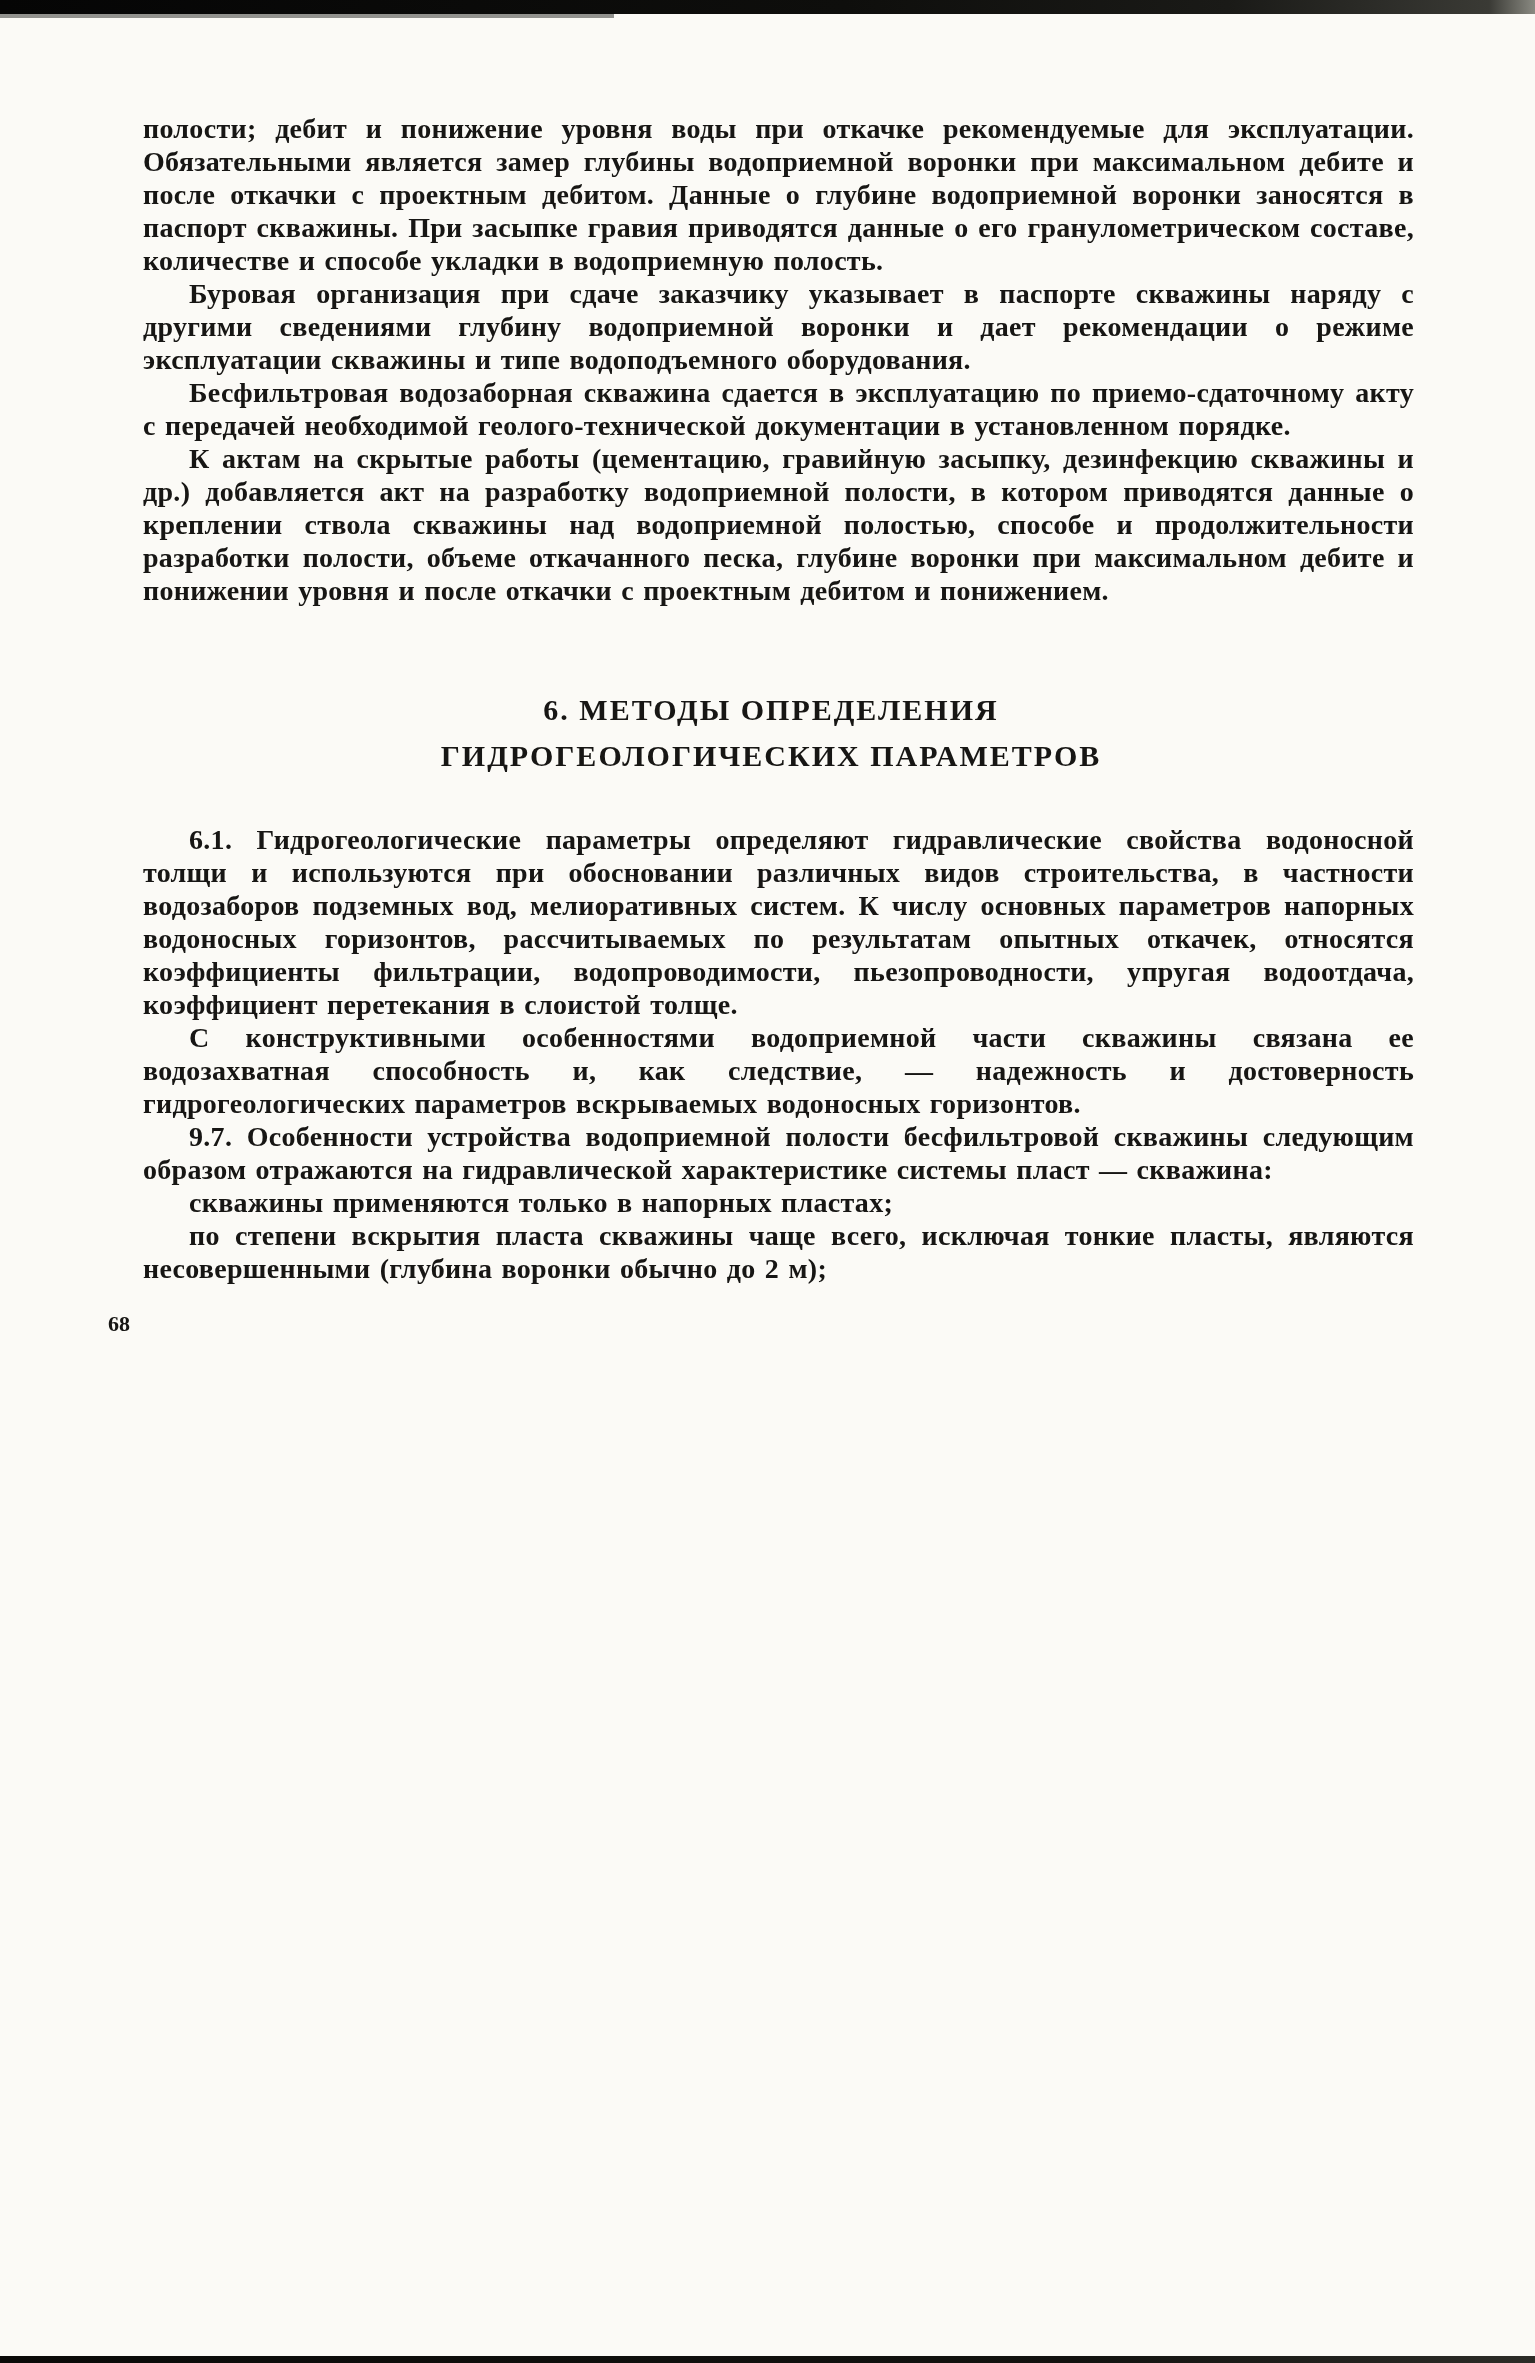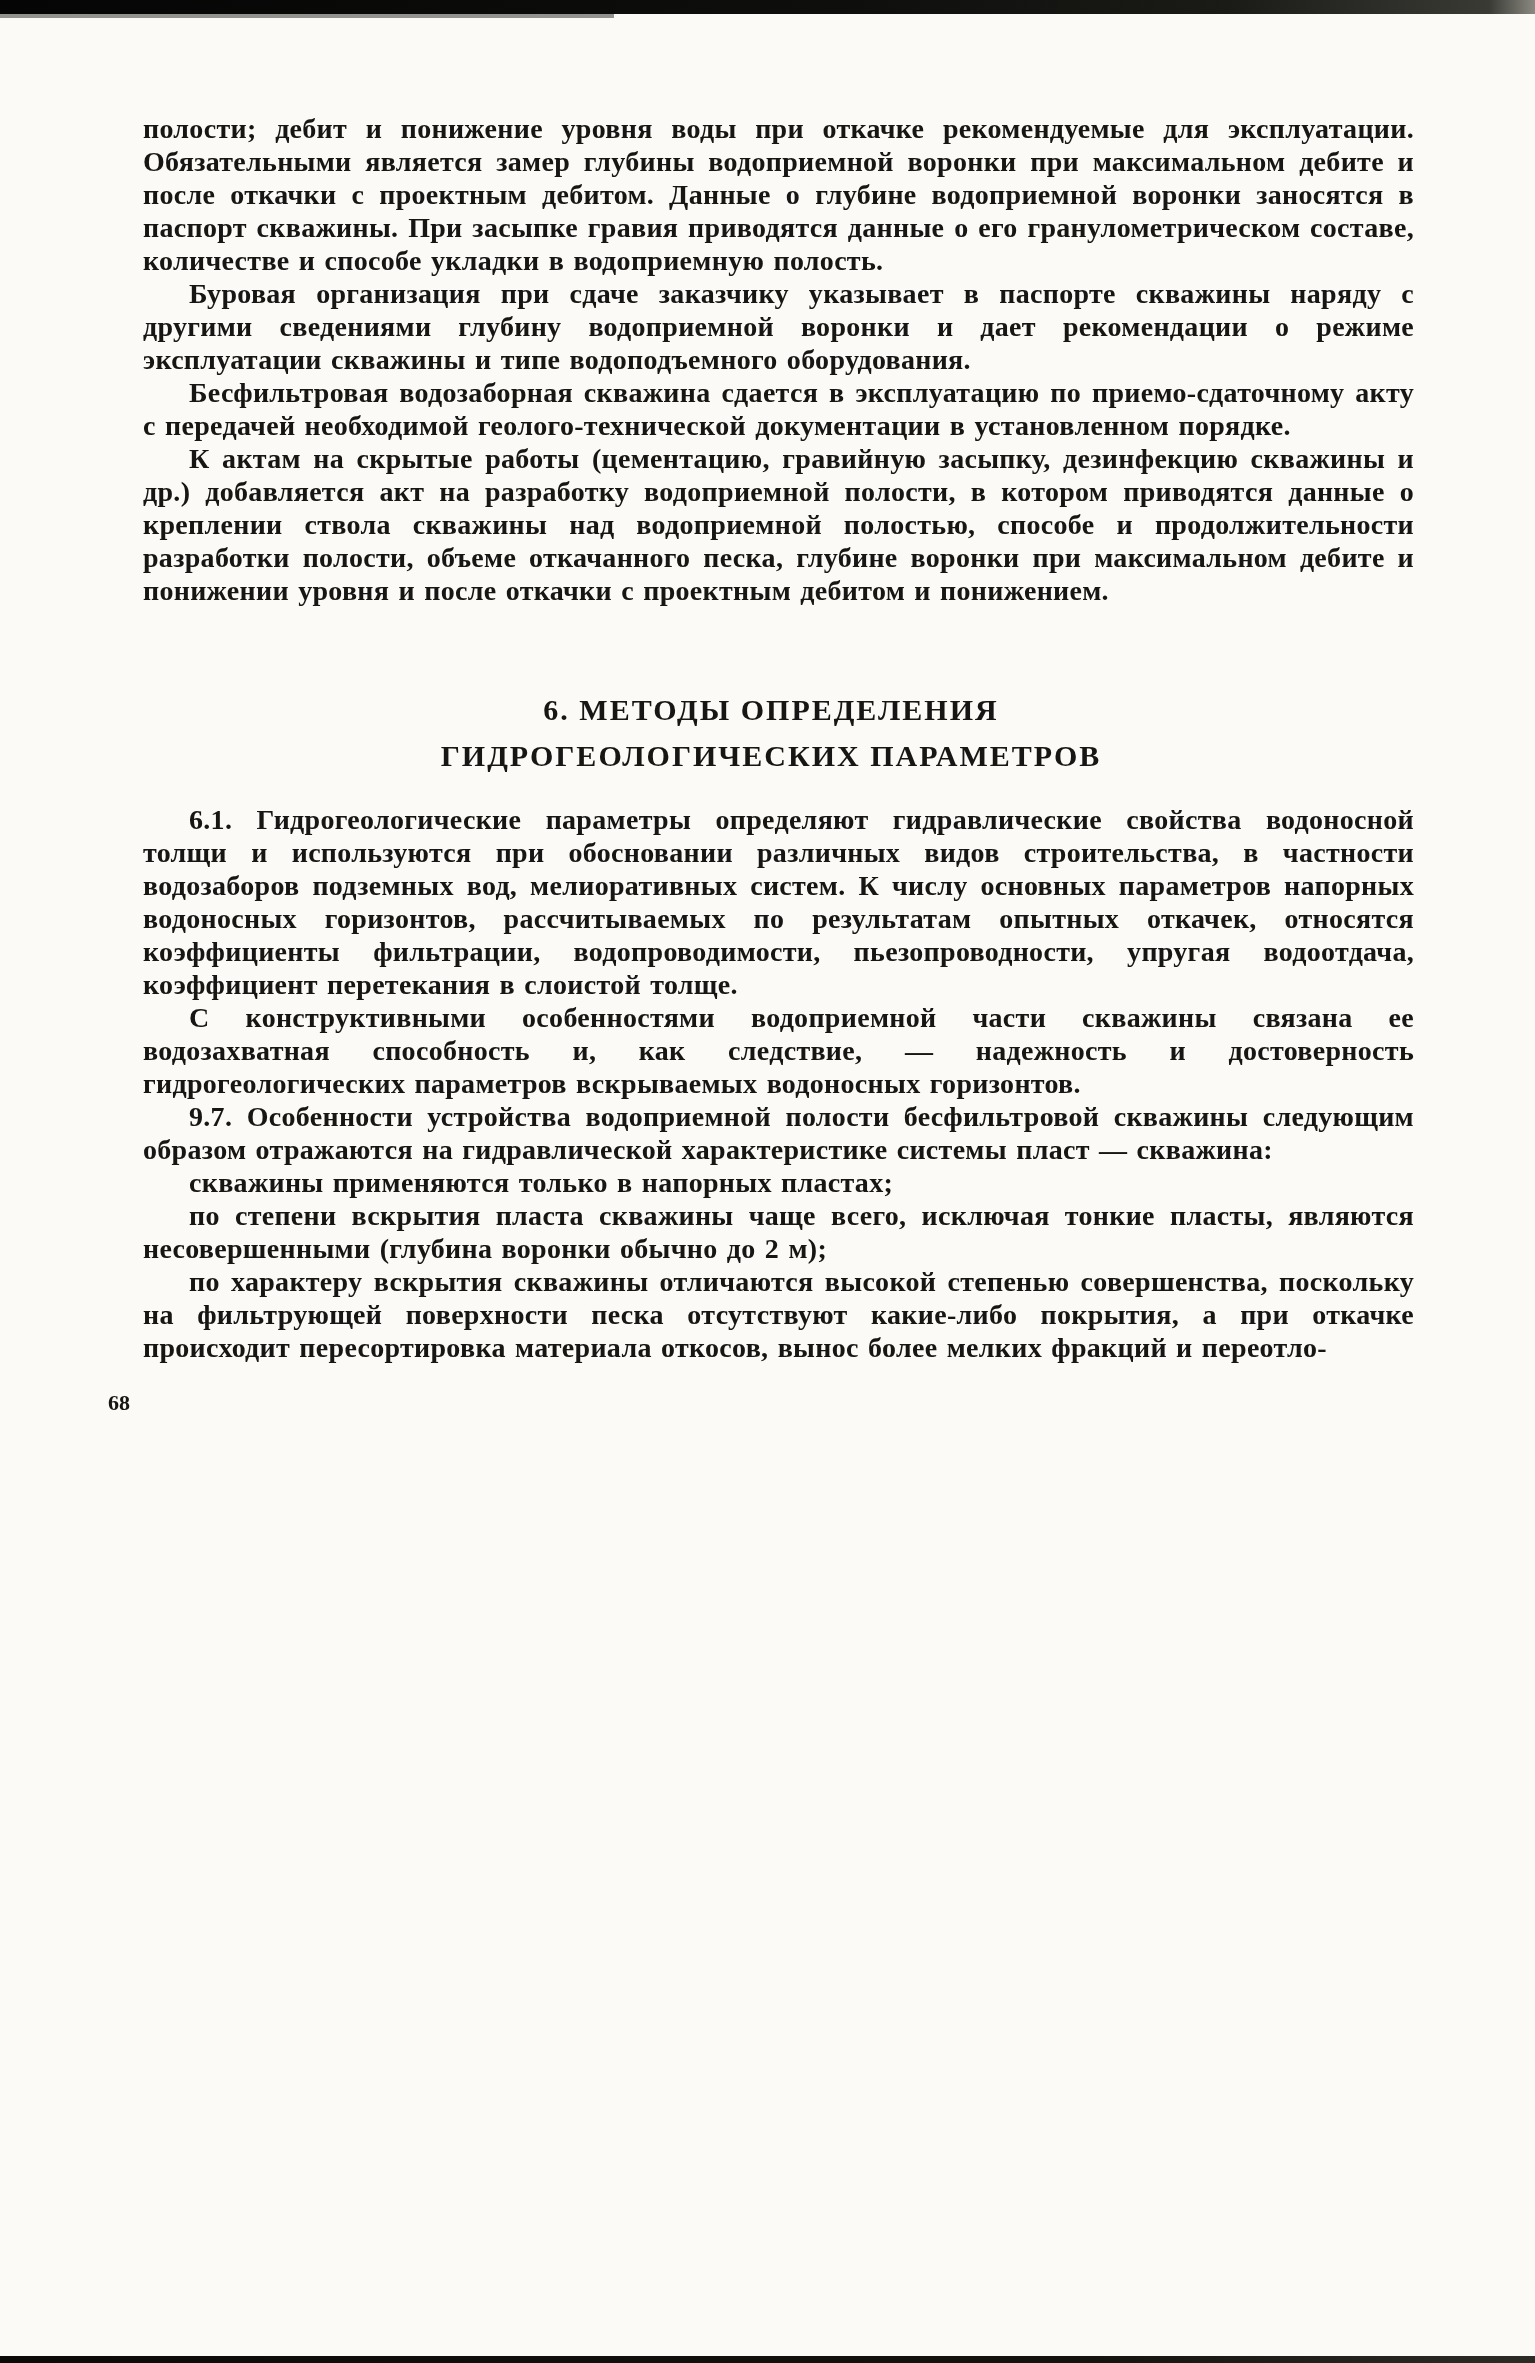--- a/index.html
+++ b/index.html
@@ -52,21 +52,21 @@
   }
   .para.no-indent { text-indent: 0; }
   .section-heading {
     font-size: 30px;
     line-height: 46px;
     font-weight: bold;
     text-align: center;
     letter-spacing: 2px;
     white-space: pre-line;
     margin-top: 80px;
-    margin-bottom: 24px;
+    margin-bottom: 44px;
   }
   .subsection-heading {
     font-size: 30px;
     line-height: 48px;
     font-weight: normal;
     text-align: center;
     letter-spacing: 1px;
     white-space: pre-line;
     margin-bottom: 46px;
   }
@@ -90,19 +90,18 @@
     <p class="para">К актам на скрытые работы (цементацию, гравийную засыпку, дезинфекцию скважины и др.) добавляется акт на разработку водоприемной полости, в котором приводятся данные о креплении ствола скважины над водоприемной полостью, способе и продолжительности разработки полости, объеме откачанного песка, глубине воронки при максимальном дебите и понижении уровня и после откачки с проектным дебитом и понижением.</p>
 
     <h2 class="section-heading">6. МЕТОДЫ ОПРЕДЕЛЕНИЯ
 ГИДРОГЕОЛОГИЧЕСКИХ ПАРАМЕТРОВ</h2>
 
     <p class="para">6.1. Гидрогеологические параметры определяют гидравлические свойства водоносной толщи и используются при обосновании различных видов строительства, в частности водозаборов подземных вод, мелиоративных систем. К числу основных параметров напорных водоносных горизонтов, рассчитываемых по результатам опытных откачек, относятся коэффициенты фильтрации, водопроводимости, пьезопроводности, упругая водоотдача, коэффициент перетекания в слоистой толще.</p>
     <p class="para">С конструктивными особенностями водоприемной части скважины связана ее водозахватная способность и, как следствие, — надежность и достоверность гидрогеологических параметров вскрываемых водоносных горизонтов.</p>
     <p class="para">9.7. Особенности устройства водоприемной полости бесфильтровой скважины следующим образом отражаются на гидравлической характеристике системы пласт — скважина:</p>
     <p class="para">скважины применяются только в напорных пластах;</p>
     <p class="para">по степени вскрытия пласта скважины чаще всего, исключая тонкие пласты, являются несовершенными (глубина воронки обычно до 2 м);</p>
-    <p class="para">по характеру вскрытия скважины отличаются высокой степенью совершенства, поскольку на фильтрующей поверхности песка отсутствуют какие-либо покрытия, а при откачке происходит пересортировка материала откосов, вынос более мелких фракций и переотло-</p>
 
     <div class="page-number">68</div>
   </div>
 
   <div class="scan-edge-bottom"></div>
 </div>
 
 </body></html>

